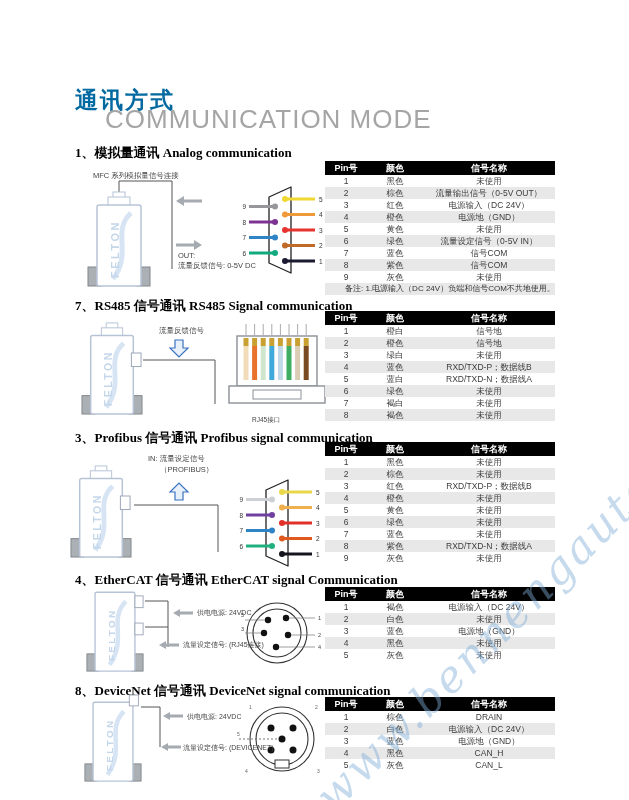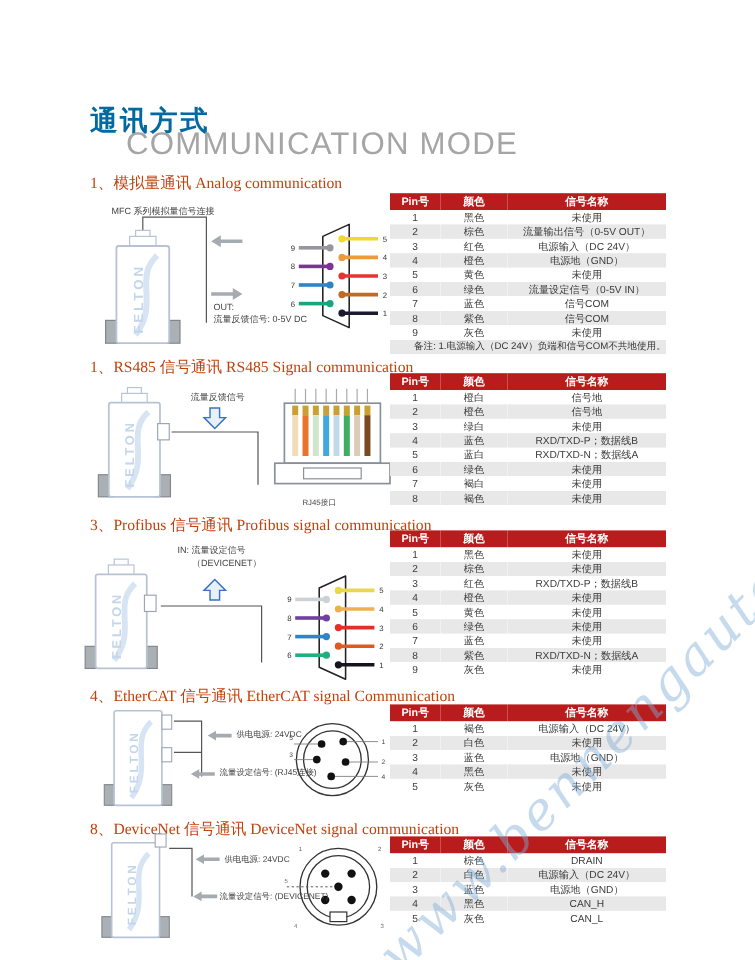--- a/index.html
+++ b/index.html
@@ -1,26 +1,26 @@
 <!DOCTYPE html>
 <html><head>
 <meta charset="utf-8">
 <style>
   html,body{margin:0;padding:0;}
   body{width:629px;height:800px;position:relative;background:#ffffff;overflow:hidden;
        font-family:"Liberation Sans",sans-serif;}
   .title-cn{position:absolute;left:75px;top:70px;font-size:23px;font-weight:bold;color:#0369a1;letter-spacing:2px;}
   .title-en{position:absolute;left:74px;top:104px;font-size:26px;color:#a5a5a5;letter-spacing:1px;margin-left:31px;}
-  .sec-h{position:absolute;left:75px;font-family:"Liberation Serif",serif;font-size:13px;font-weight:normal;color:#c2410c;white-space:nowrap;}
+  .sec-h{position:absolute;left:75px;font-family:"Liberation Serif",serif;font-size:13px;font-weight:bold;color:#000000;white-space:nowrap;}
   .diagram{position:absolute;}
   .diagram svg{position:absolute;left:0;top:0;overflow:visible;}
   .dlabel{position:absolute;font-size:7.5px;line-height:9.5px;color:#444;white-space:nowrap;z-index:3;}
   .dlabel.small{font-size:6.5px;}
   .pin-table{position:absolute;border-collapse:collapse;table-layout:fixed;width:230px;z-index:2;}
-  .pin-table th{background:#b91c1c;color:#fff;font-size:9px;font-weight:bold;height:14px;padding:0;text-align:center;}
+  .pin-table th{background:#000000;color:#fff;font-size:9px;font-weight:bold;height:14px;padding:0;text-align:center;}
   .pin-table td{font-size:8.5px;height:12px;line-height:12px;text-align:center;color:#3c3c3c;padding:0 2px;white-space:nowrap;overflow:hidden;}
   .pin-table tbody tr:nth-child(even) td{background:#e8e8e8;}
   .pin-table td.note{font-size:8px;text-align:center;padding-left:20px;color:#333;margin-top:12px;}
   .c0{width:42px}.c1{width:56px}.c2{width:132px}
   svg text{font-family:"Liberation Sans",sans-serif;}
   .brand{fill:#c4d6ea;font-size:11px;font-weight:bold;letter-spacing:2.5px;text-anchor:middle;}
   .watermark{position:absolute;left:305px;top:785px;transform:rotate(-45deg);transform-origin:0 0;
              font-family:"DejaVu Serif",serif;font-style:italic;font-size:44px;letter-spacing:3px;
              color:rgba(128,174,216,0.45);white-space:nowrap;z-index:10;pointer-events:none;}
 </style>
@@ -144,21 +144,21 @@
         <td class="c0">9</td>
         <td class="c1">灰色</td>
         <td class="c2">未使用</td>
       </tr>
       <tr>
         <td colspan="3" class="note">备注: 1.电源输入（DC 24V）负端和信号COM不共地使用。</td>
       </tr>
     </tbody>
 </table>
 
-<div class="sec-h" style="top:297px">1、RS485 信号通讯 RS485 Signal communication</div>
+<div class="sec-h" style="top:297px">7、RS485 信号通讯 RS485 Signal communication</div>
 
 <div class="diagram" style="left:75px;top:316px;width:252px;height:116px">
   <svg width="252" height="116" viewBox="0 0 252 116">
     <path d="M68 44 H140 V88" fill="none" stroke="#555" stroke-width="1"></path>
     <path d="M100 24 h8 v8 h5 l-9 9 -9 -9 h5 z" fill="#e8f0fa" stroke="#3a72c0" stroke-width="1.2"></path>
   </svg>
   <svg style="left:6px;top:6px" width="62" height="93" viewBox="0 0 64 96">
     <rect x="1" y="76" width="13" height="19" fill="#abb0b5" stroke="#82878d"></rect>
     <rect x="50" y="76" width="13" height="19" fill="#abb0b5" stroke="#82878d"></rect>
     <rect x="26" y="1" width="12" height="6" fill="#fff" stroke="#b6c3d6"></rect>
@@ -269,21 +269,21 @@
     <rect x="1" y="76" width="13" height="19" fill="#abb0b5" stroke="#82878d"></rect>
     <rect x="50" y="76" width="13" height="19" fill="#abb0b5" stroke="#82878d"></rect>
     <rect x="26" y="1" width="12" height="6" fill="#fff" stroke="#b6c3d6"></rect>
     <rect x="21" y="6" width="22" height="9" fill="#fff" stroke="#b6c3d6"></rect>
     <rect x="10" y="14" width="44" height="81" rx="2" fill="#fff" stroke="#b6c3d6" stroke-width="1.5"></rect>
     <rect x="52" y="32" width="10" height="14" fill="#fff" stroke="#9aa5b5"></rect>
     <path d="M44 22 C 24 40 46 62 26 88" stroke="#d6e4f4" stroke-width="5" fill="none"></path>
     <text class="brand" x="32" y="58" transform="rotate(-90 32 58)">FELTON</text>
   </svg>
   <div class="dlabel" style="left:80px;top:6px">IN: 流量设定信号</div>
-  <div class="dlabel" style="left:92px;top:17px">（DEVICENET）</div>
+  <div class="dlabel" style="left:92px;top:17px">（PROFIBUS）</div>
   <svg style="left:164px;top:28px" width="92" height="100" viewBox="0 0 92 100">
     <polygon points="34,14 56,4 56,90 34,80" fill="#fff" stroke="#222" stroke-width="1.3" stroke-linejoin="round"></polygon>
   <line x1="50" y1="16" x2="80" y2="16" stroke="#e9d84a" stroke-width="3"></line>
       <circle cx="50" cy="16" r="3" fill="#e9d84a"></circle>
       <text x="84" y="18.5" font-size="6.5" fill="#333">5</text>
       <line x1="50" y1="31.5" x2="80" y2="31.5" stroke="#f0b050" stroke-width="3"></line>
       <circle cx="50" cy="31.5" r="3" fill="#f0b050"></circle>
       <text x="84" y="34" font-size="6.5" fill="#333">4</text>
       <line x1="50" y1="47" x2="80" y2="47" stroke="#e03028" stroke-width="3"></line>
       <circle cx="50" cy="47" r="3" fill="#e03028"></circle>

